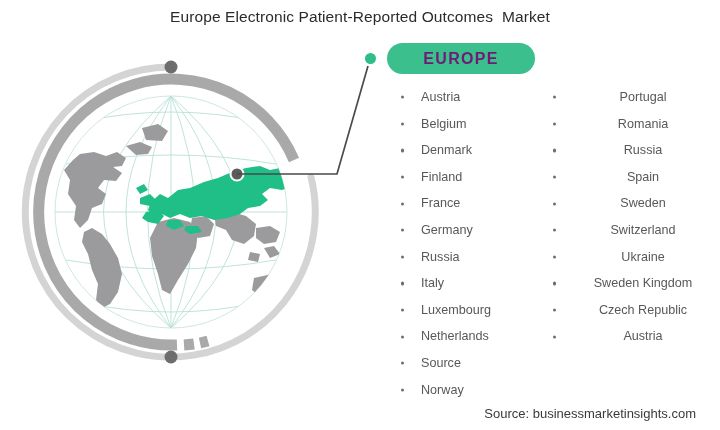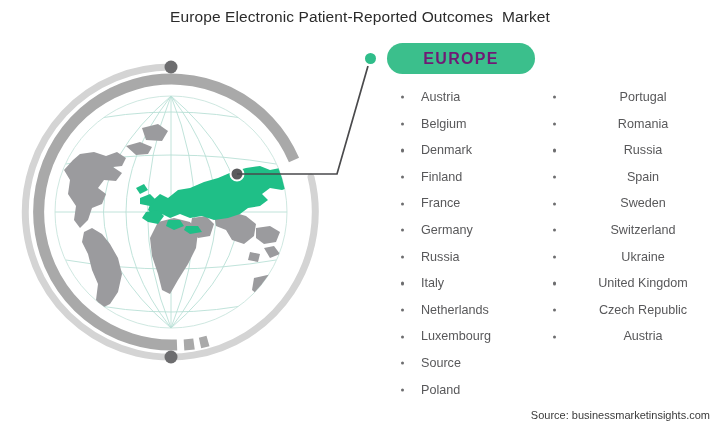--- a/index.html
+++ b/index.html
@@ -108,23 +108,23 @@
     transform: translateY(-50%);
     width: 3.2px;
     height: 3.2px;
     border-radius: 50%;
     background: #6d6d6f;
   }
 
   
   .source {
     position: absolute;
-    right: 10px;
+    right: 24px;
     bottom: 9px;
-    font-size: 11px;
+    font-size: 13px;
     color: #3a3a3a;
   }
 </style>
 </head>
 <body>
 
 <div id="infographic">
 
   <div class="title">Europe Electronic Patient-Reported Outcomes  Market</div>
 
@@ -217,34 +217,34 @@
   <div class="lists">
     <div class="col col-1">
         <div class="item"><span class="bullet"></span><span>Austria</span></div>
         <div class="item"><span class="bullet"></span><span>Belgium</span></div>
         <div class="item"><span class="bullet"></span><span>Denmark</span></div>
         <div class="item"><span class="bullet"></span><span>Finland</span></div>
         <div class="item"><span class="bullet"></span><span>France</span></div>
         <div class="item"><span class="bullet"></span><span>Germany</span></div>
         <div class="item"><span class="bullet"></span><span>Russia</span></div>
         <div class="item"><span class="bullet"></span><span>Italy</span></div>
+        <div class="item"><span class="bullet"></span><span>Luxembourg</span></div>
         <div class="item"><span class="bullet"></span><span>Netherlands</span></div>
-        <div class="item"><span class="bullet"></span><span>Luxembourg</span></div>
         <div class="item"><span class="bullet"></span><span>Source</span></div>
-        <div class="item"><span class="bullet"></span><span>Poland</span></div>
+        <div class="item"><span class="bullet"></span><span>Norway</span></div>
       </div>
     <div class="col col-2">
         <div class="item"><span class="bullet"></span><span>Portugal</span></div>
         <div class="item"><span class="bullet"></span><span>Romania</span></div>
         <div class="item"><span class="bullet"></span><span>Russia</span></div>
         <div class="item"><span class="bullet"></span><span>Spain</span></div>
         <div class="item"><span class="bullet"></span><span>Sweden</span></div>
         <div class="item"><span class="bullet"></span><span>Switzerland</span></div>
         <div class="item"><span class="bullet"></span><span>Ukraine</span></div>
-        <div class="item"><span class="bullet"></span><span>United Kingdom</span></div>
+        <div class="item"><span class="bullet"></span><span>Sweden Kingdom</span></div>
         <div class="item"><span class="bullet"></span><span>Czech Republic</span></div>
         <div class="item"><span class="bullet"></span><span>Austria</span></div>
       </div>
   </div>
 
   <div class="source">Source: businessmarketinsights.com</div>
 
 </div>
 
 </body></html>

